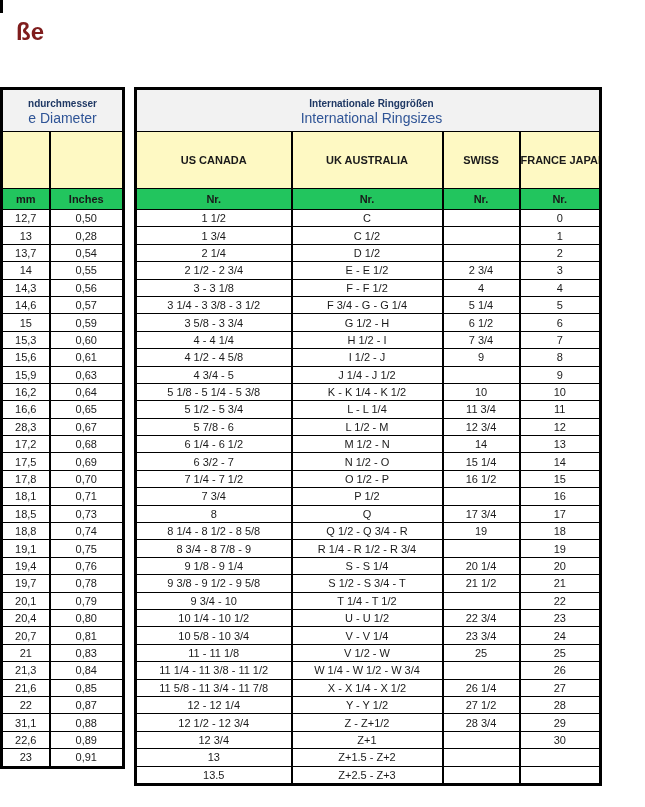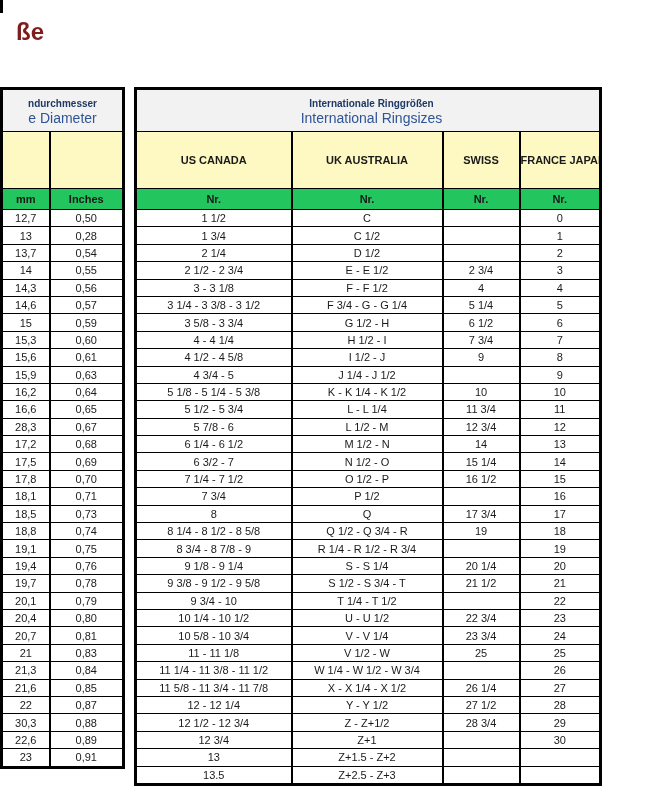--- a/index.html
+++ b/index.html
@@ -209,21 +209,21 @@
         </tr>
         <tr class="data-row">
           <td>21,6</td>
           <td>0,85</td>
         </tr>
         <tr class="data-row">
           <td>22</td>
           <td>0,87</td>
         </tr>
         <tr class="data-row">
-          <td>30,3</td>
+          <td>31,1</td>
           <td>0,88</td>
         </tr>
         <tr class="data-row">
           <td>22,6</td>
           <td>0,89</td>
         </tr>
         <tr class="data-row">
           <td>23</td>
           <td>0,91</td>
         </tr>

